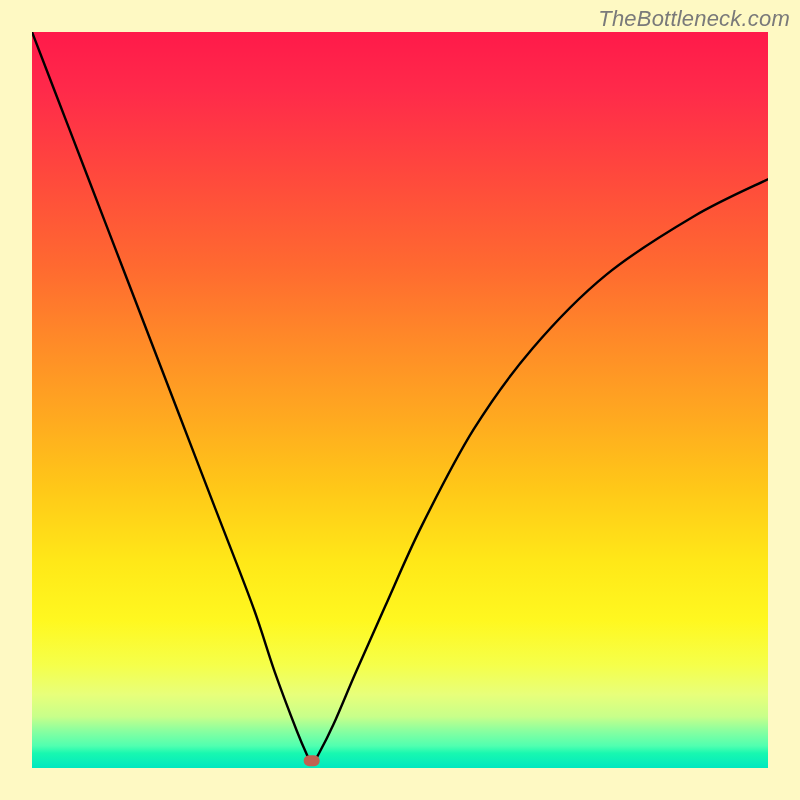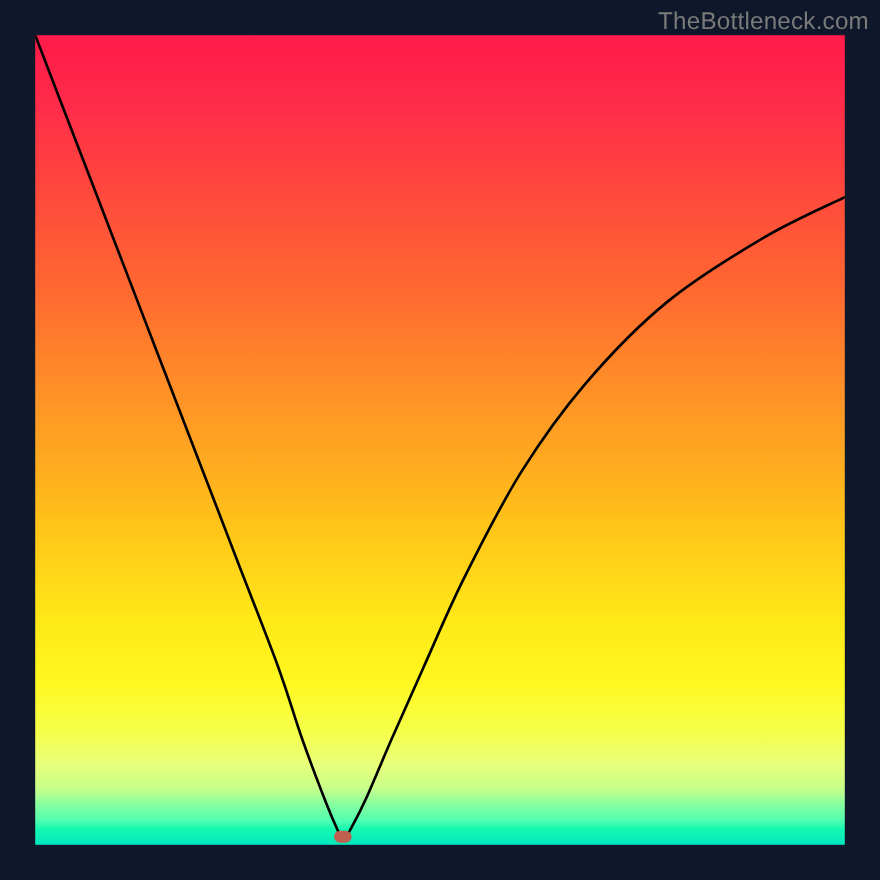--- a/index.html
+++ b/index.html
@@ -8,21 +8,22 @@
     width: 800px;
     height: 800px;
     background: #000;
     overflow: hidden;
     font-family: Arial, Helvetica, sans-serif;
   }
   .wrap {
     position: relative;
     width: 800px;
     height: 800px;
-    background: #0f172a;
+    background: #fef9c3;
+    font-style: italic;
   }
   .plot {
     position: absolute;
     left: 32px;
     top: 32px;
     width: 736px;
     height: 736px;
     background: linear-gradient(to bottom,
       #ff1a4a 0%,
       #ff2a4a 8%,

